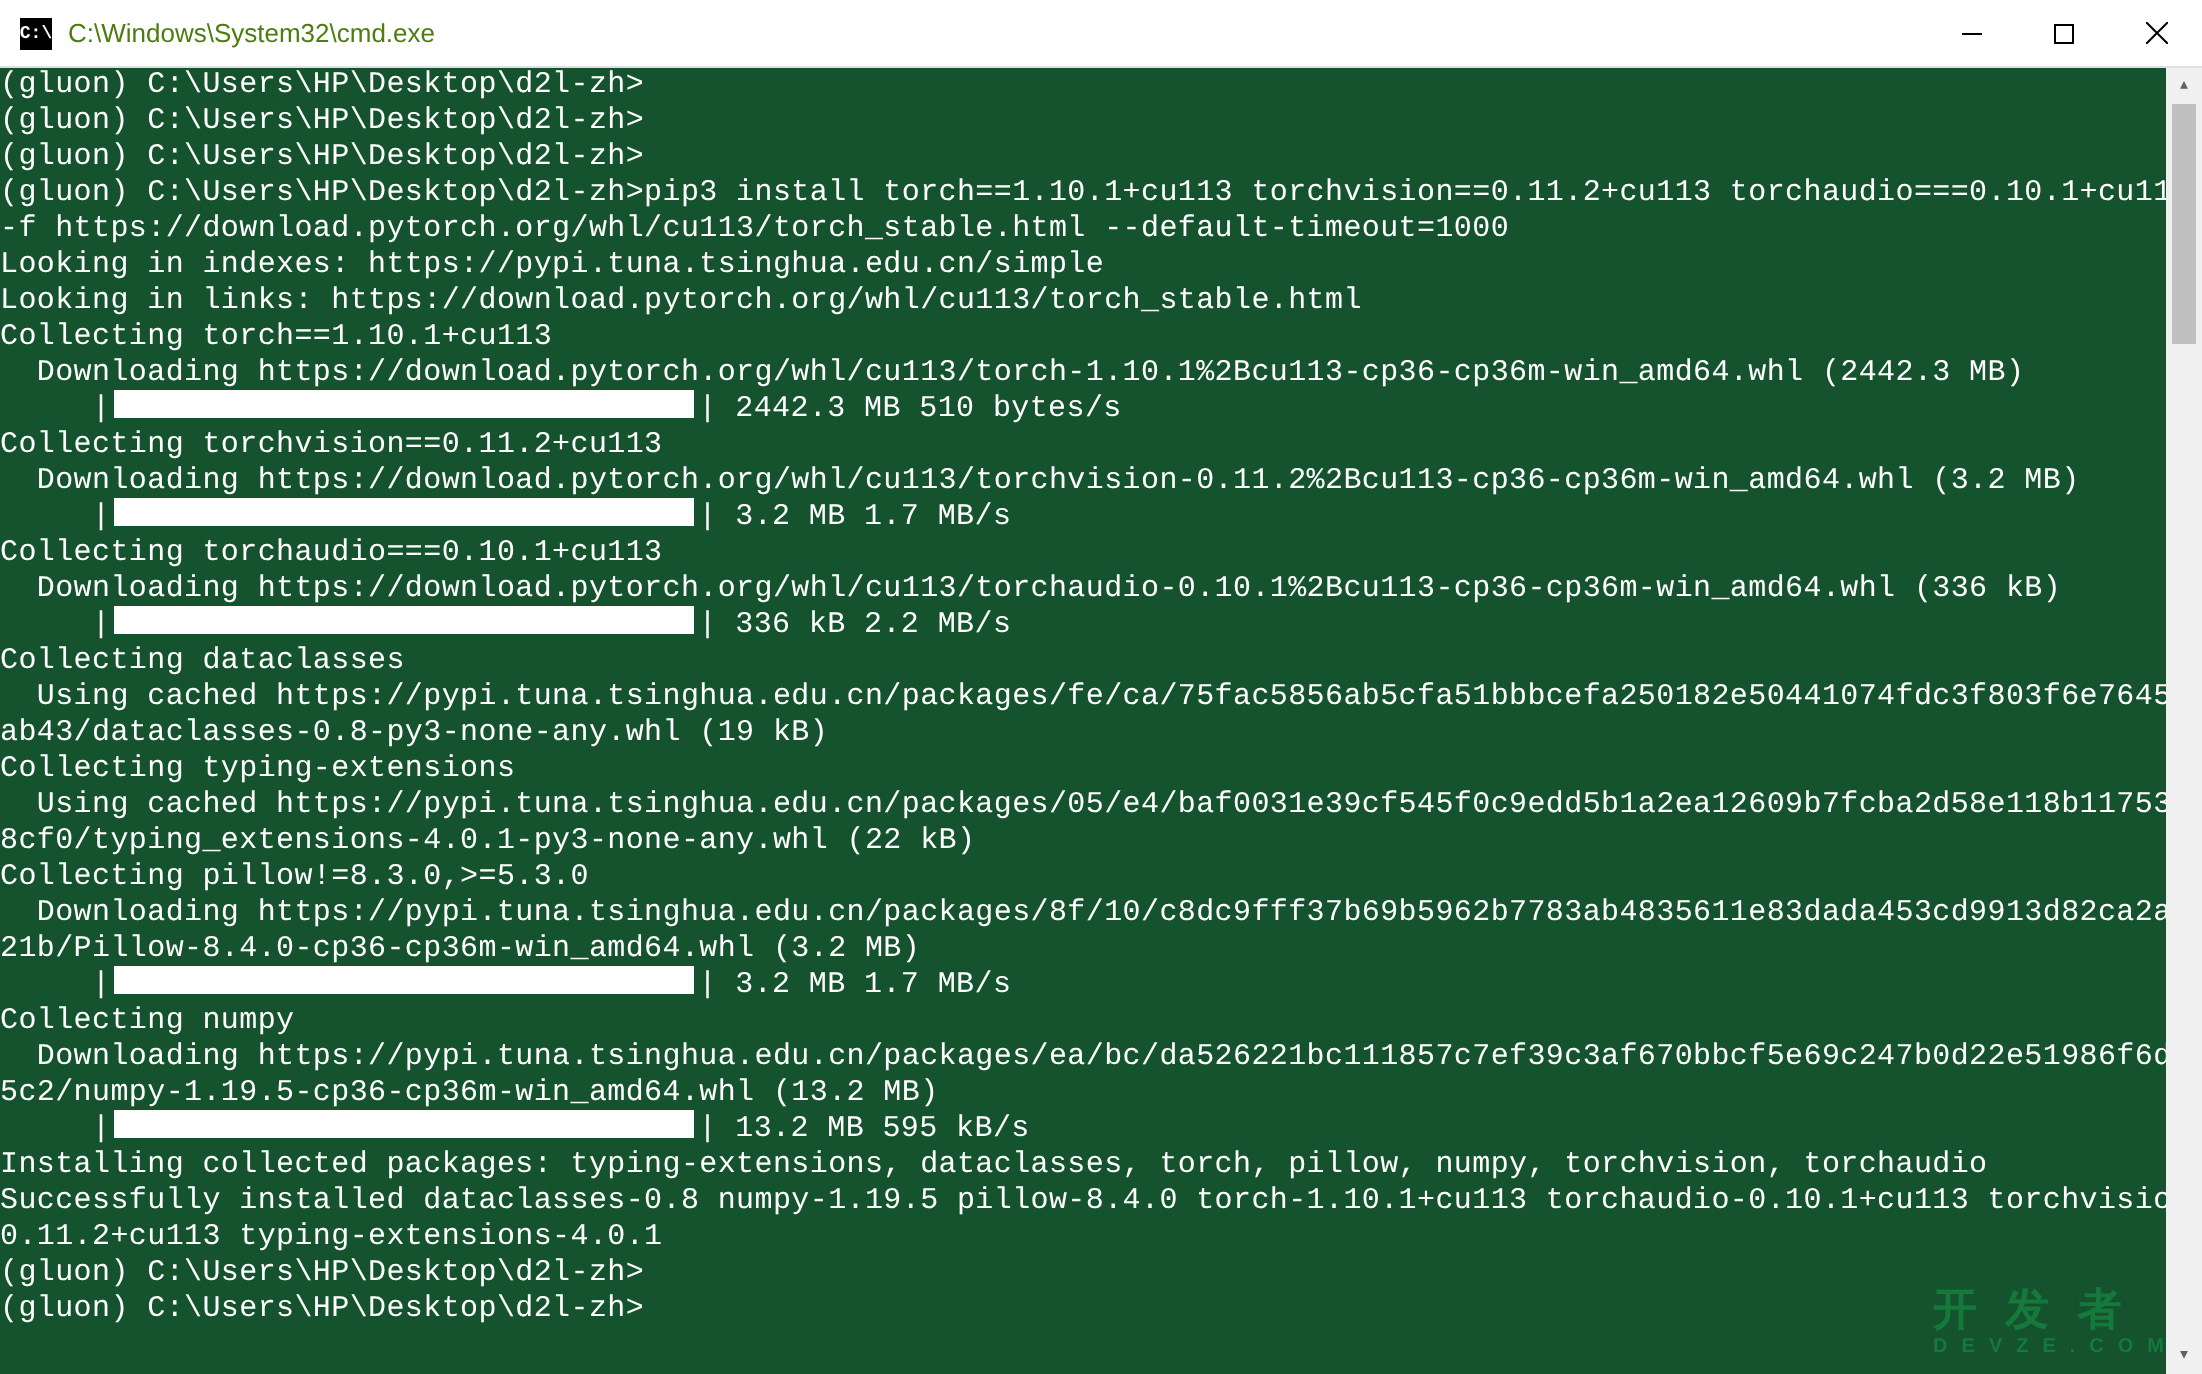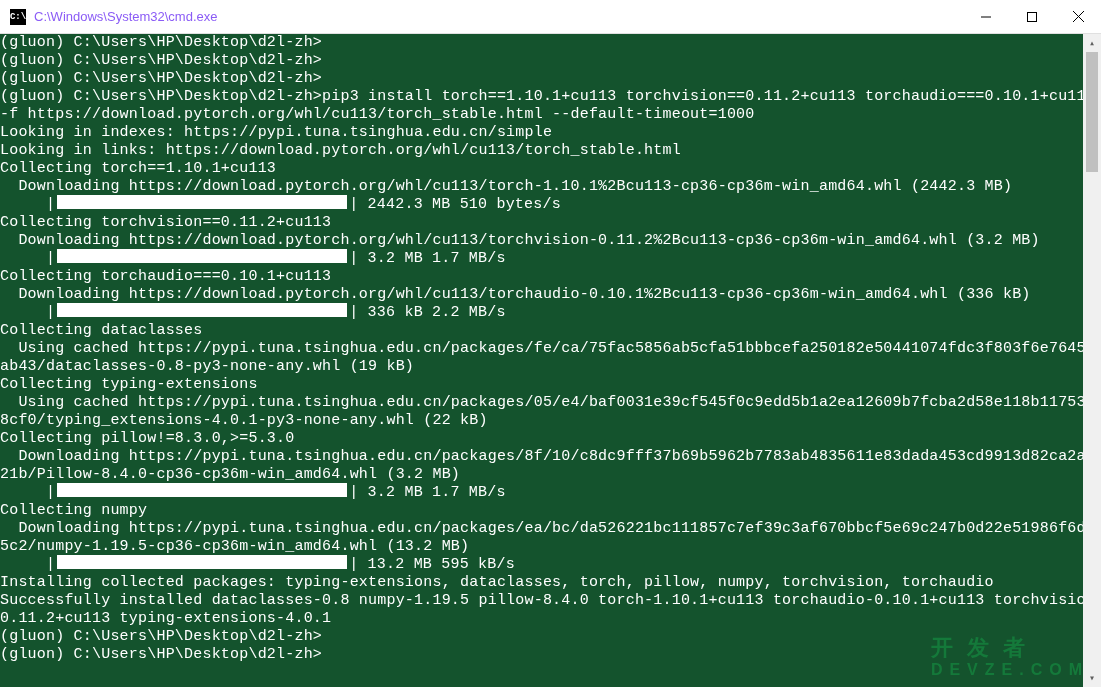--- a/index.html
+++ b/index.html
@@ -27,21 +27,21 @@
       display: inline-flex;
       align-items: center;
       justify-content: center;
       color: #fff;
       font-size: 9px;
       font-weight: bold;
     }
     .titlebar-text {
       font-family: "Segoe UI", sans-serif;
       font-size: 13px;
-      color: #8b5cf6;
+      color: #4d7c0f;
       flex: 1;
     }
     .titlebar-controls {
       display: flex;
       height: 100%;
     }
     .titlebar-btn {
       width: 46px;
       height: 100%;
       display: flex;
@@ -107,21 +107,21 @@
       font-family: "SimHei", sans-serif;
       font-size: 22px;
       font-weight: bold;
       color: #15803d;
       letter-spacing: 4px;
       opacity: 0.85;
       pointer-events: none;
     }
     .watermark .sub {
       display: block;
-      font-size: 16px;
+      font-size: 10px;
       letter-spacing: 7px;
       margin-top: -2px;
     }
   </style>
 </head>
 <body>
 
 <div class="titlebar">
   <span class="titlebar-icon">C:\</span>
   <span class="titlebar-text">C:\Windows\System32\cmd.exe</span>

